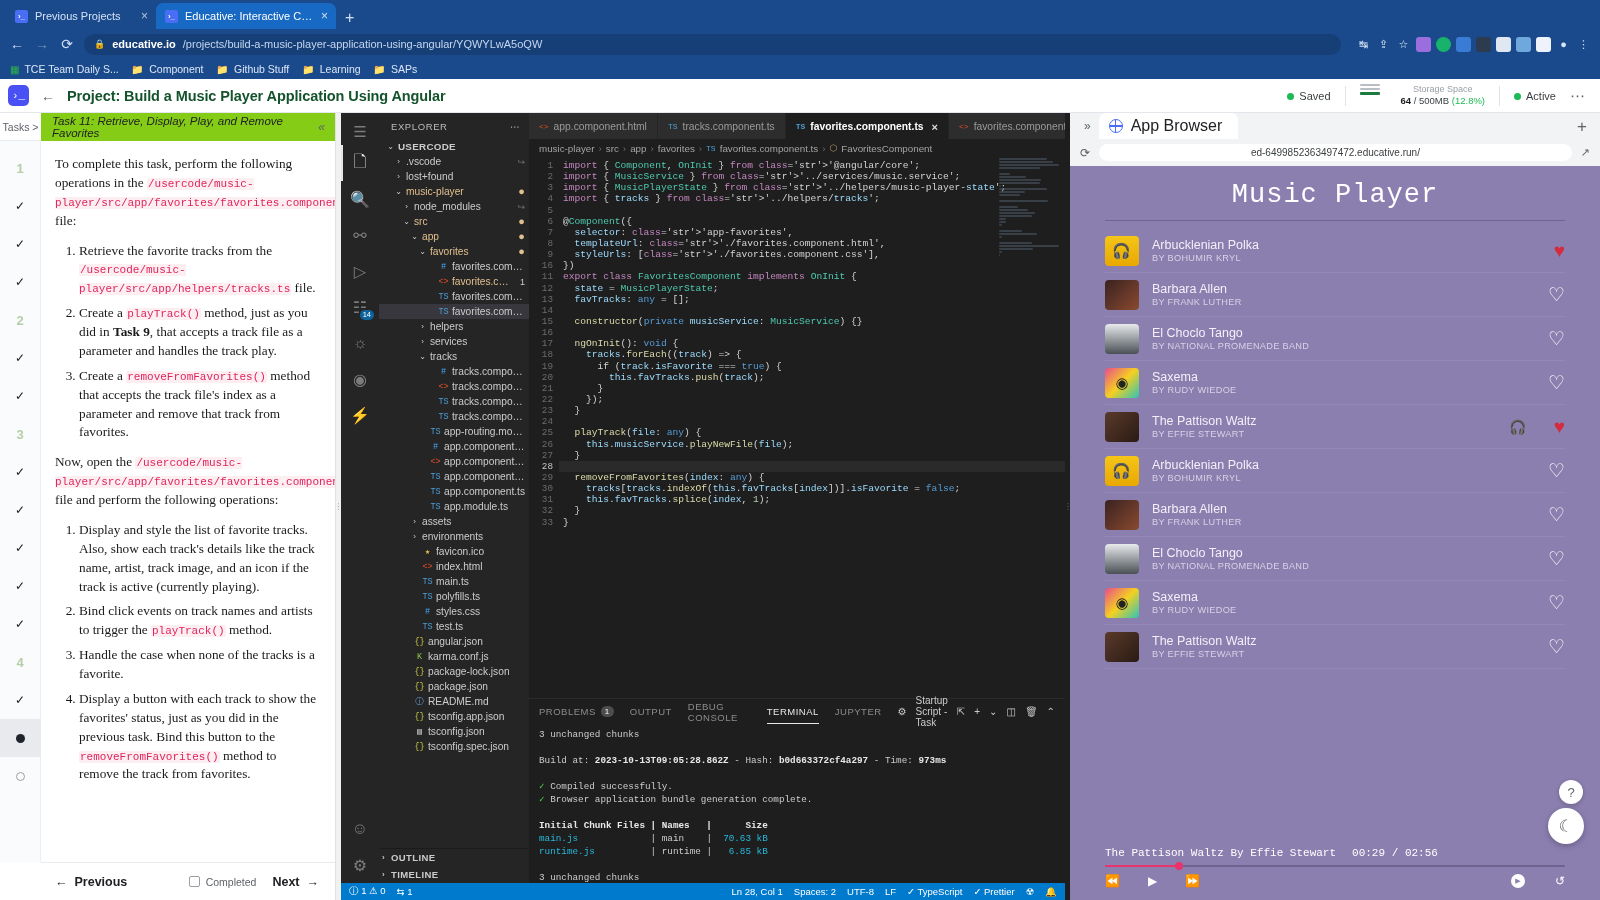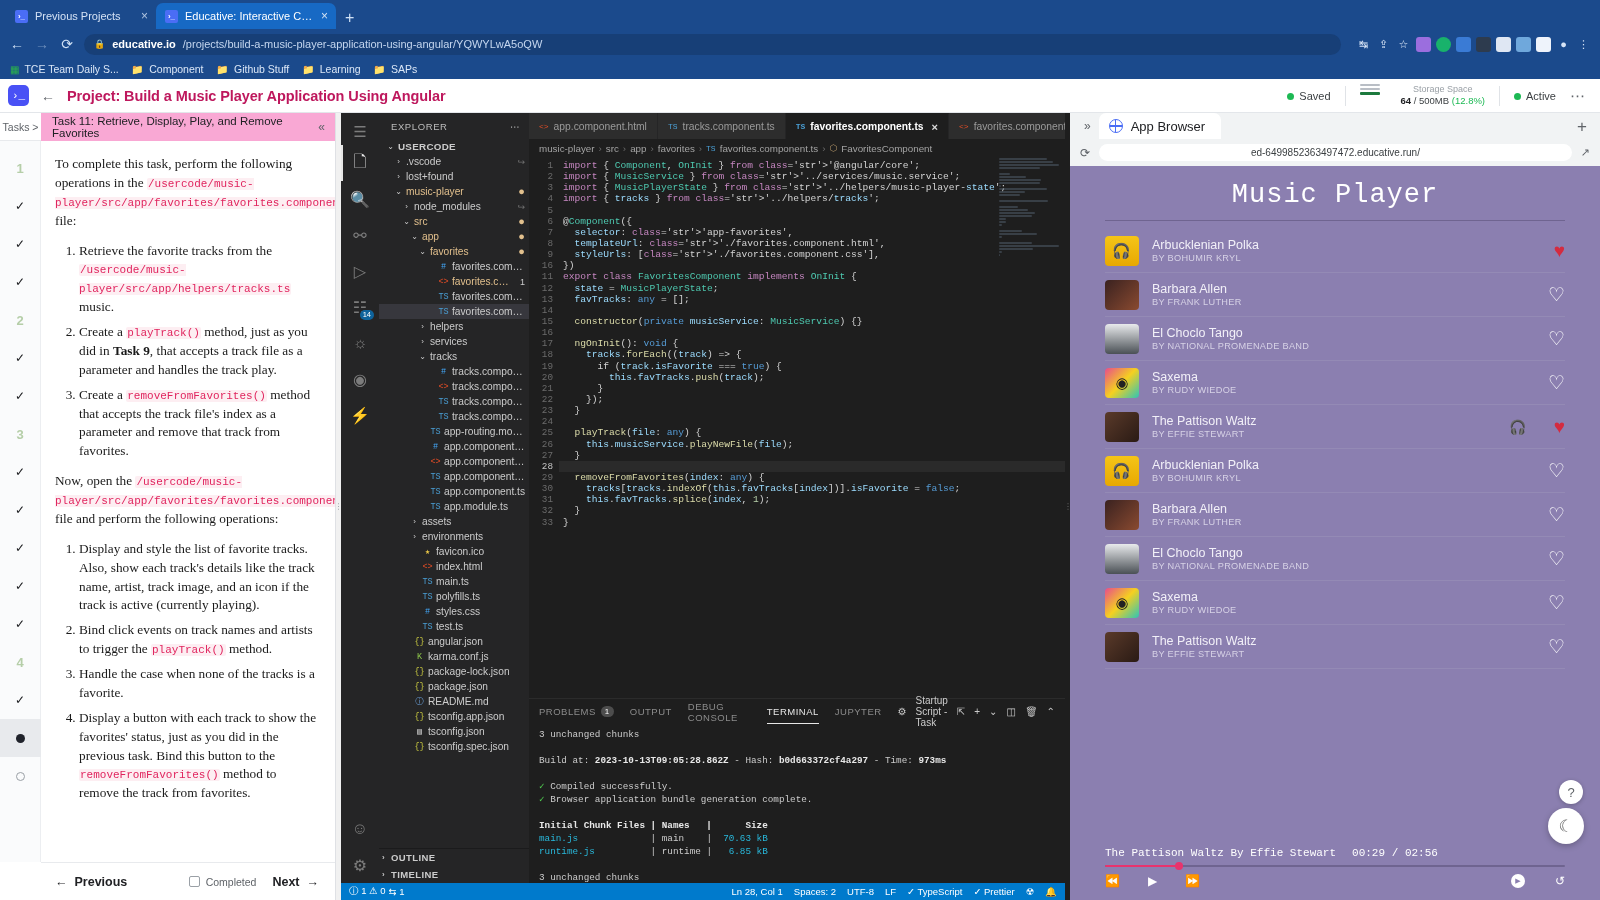--- a/index.html
+++ b/index.html
@@ -51,21 +51,21 @@
   .bm .bmico { font-size: 10px; }
 
   
   .edu-header {
     height: 34px; background: #ffffff; border-bottom: 1px solid #e3e6ea;
     display: flex; align-items: center; padding: 0 14px 0 8px; gap: 12px; flex: 0 0 auto;
   }
   .edu-logo { width: 21px; height: 21px; background: #4951f5; border-radius: 5px;
     color: #fff; font-size: 11px; display: flex; align-items: center; justify-content: center; font-family: "Liberation Mono", monospace; }
   .edu-back { color: #5f6368; font-size: 14px; }
-  .edu-title { font-size: 14.5px; color: #be185d; font-weight: bold; letter-spacing: -.1px; flex: 1; }
+  .edu-title { font-size: 14.5px; color: #14532d; font-weight: bold; letter-spacing: -.1px; flex: 1; }
   .hdr-right { display: flex; align-items: center; gap: 14px; font-size: 11px; color: #3c4043; }
   .dot-g { width: 7px; height: 7px; border-radius: 50%; background: #1db954; display: inline-block; margin-right: 5px; }
   .hdr-sep { width: 1px; height: 20px; background: #e0e3e7; }
   .storage { display: flex; align-items: flex-start; gap: 21px; }
   .storage-bars { width: 20px; }
   .storage-bars div { height: 2px; background: #b9bec5; margin-bottom: 2px; border-radius: 1px; }
   .storage-bars div.fill { background: #1c7a3e; height: 3px; }
   .storage-text { text-align: center; line-height: 1.25; }
   .storage-label { font-size: 9px; color: #9aa0a6; }
   .storage-val { font-size: 9.5px; color: #3c4043; }
@@ -74,23 +74,23 @@
   .kebab { font-size: 15px; color: #5f6368; letter-spacing: 1px; }
 
   
   .main { flex: 1; display: flex; min-height: 0; }
 
   
   .task-pane { width: 336px; background: #ffffff; display: flex; flex-direction: column; border-right: 1px solid #dfe1e5; }
   .task-topbar { height: 28px; display: flex; align-items: center; border-bottom: 1px solid #e8eaed; }
   .tasks-crumb { width: 41px; font-size: 10.5px; color: #5f6368; text-align: center; }
   .task-name-bar {
-    flex: 1; height: 28px; background: #f9a8d4; display: flex; align-items: center;
+    flex: 1; height: 28px; background: #84cc16; display: flex; align-items: center;
     justify-content: space-between; padding: 0 10px 0 11px;
-    font-size: 11.5px; color: #202124;
+    font-size: 11.5px; color: #202124; font-style: italic;
   }
   .collapse-ico { color: #5f6368; font-size: 12px; }
   .task-body { flex: 1; display: flex; min-height: 0; }
   .step-rail { width: 41px; background: #fafbfc; border-right: 1px solid #eceef1;
     display: flex; flex-direction: column; align-items: center; padding-top: 8px; gap: 0; }
   .step { height: 38px; width: 41px; display: flex; align-items: center; justify-content: center;
     font-size: 13px; color: #3c4043; }
   .step.num { font-weight: bold; font-size: 13px; }
   .step.check { color: #202124; font-size: 12px; }
   .step.current { background: #e8eaed; }
@@ -182,29 +182,29 @@
   .ptab.active { color: #e7e7e7; box-shadow: inset 0 -1px 0 #e7e7e7; }
   .ptab .cnt { background: #4d4d4d; color: #fff; border-radius: 8px; font-size: 8px; padding: 0 4px; line-height: 11px; }
   .panel-actions { margin-left: auto; display: flex; align-items: center; gap: 9px; color: #cccccc; font-size: 10px; }
   .term { flex: 1; padding: 4px 10px; font-family: "Liberation Mono", monospace; font-size: 9.3px;
     line-height: 13px; color: #cccccc; overflow: hidden; white-space: pre; }
   .term .b { color: #e8e8e8; font-weight: bold; }
   .term .ok { color: #4ec94e; }
   .term .cy { color: #29b8db; }
 
   .statusbar { height: 17px; background: #007acc; display: flex; align-items: center;
-    padding: 0 8px; color: #ffffff; font-size: 9.5px; gap: 3px; }
+    padding: 0 8px; color: #ffffff; font-size: 9.5px; gap: 11px; }
   .sb-right { margin-left: auto; display: flex; align-items: center; gap: 11px; }
 
   
   .appbrowser { width: 530px; background: #fff; display: flex; flex-direction: column; flex: 0 0 530px; }
   .ab-tabstrip { height: 26px; background: #f1f3f4; display: flex; align-items: center; padding-left: 6px; }
   .ab-chev { color: #5f6368; font-size: 12px; padding: 0 8px; }
   .ab-tab { height: 26px; background: #fff; display: flex; align-items: center; gap: 8px;
-    padding: 0 16px 0 10px; font-size: 13px; color: #202124; border-radius: 7px 7px 0 0; }
+    padding: 0 16px 0 10px; font-size: 16px; color: #202124; border-radius: 7px 7px 0 0; }
   .globe { width: 14px; height: 14px; border-radius: 50%; border: 1.4px solid #4a6df5;
     position: relative; display: inline-block; }
   .globe:before { content: ""; position: absolute; left: 0; top: 5.2px; width: 100%; height: 1.4px; background: #4a6df5; }
   .globe:after { content: ""; position: absolute; left: 5px; top: 0; width: 1.4px; height: 100%; background: #4a6df5; }
   .ab-plus { margin-left: auto; padding: 0 13px; font-size: 17px; color: #5f6368; line-height: 1; }
   .ab-urlrow { height: 27px; background: #f1f3f4; display: flex; align-items: center; gap: 9px; padding: 0 10px; }
   .ab-reload { color: #5f6368; font-size: 12px; }
   .ab-url { flex: 1; height: 17px; background: #fff; border-radius: 9px; display: flex;
     align-items: center; justify-content: center; font-size: 10px; color: #3c4043; }
   .ab-ext { color: #5f6368; font-size: 11px; }
@@ -366,21 +366,21 @@
             <div class="step current">
               <span class="dot-filled"></span>
             </div>
             <div class="step ">
               <span class="dot-empty"></span>
             </div>
           </div>
         <div class="task-content">
           <p><span>To complete this task, perform the following operations in the </span><code class="inline">/usercode/music-player/src/app/favorites/favorites.component.ts</code><span> file:</span></p>
           <ol>
-            <li><span>Retrieve the favorite tracks from the </span><code class="inline">/usercode/music-player/src/app/helpers/tracks.ts</code><span> music.</span></li>
+            <li><span>Retrieve the favorite tracks from the </span><code class="inline">/usercode/music-player/src/app/helpers/tracks.ts</code><span> file.</span></li>
             <li><span>Create a </span><code class="inline">playTrack()</code><span> method, just as you did in </span><b>Task 9</b><span>, that accepts a track file as a parameter and handles the track play.</span></li>
             <li><span>Create a </span><code class="inline">removeFromFavorites()</code><span> method that accepts the track file's index as a parameter and remove that track from favorites.</span></li>
           </ol>
           <p><span>Now, open the </span><code class="inline">/usercode/music-player/src/app/favorites/favorites.component.html</code><span> file and perform the following operations:</span></p>
           <ol>
             <li><span>Display and style the list of favorite tracks. Also, show each track's details like the track name, artist, track image, and an icon if the track is active (currently playing).</span></li>
             <li><span>Bind click events on track names and artists to trigger the </span><code class="inline">playTrack()</code><span> method.</span></li>
             <li><span>Handle the case when none of the tracks is a favorite.</span></li>
             <li><span>Display a button with each track to show the favorites' status, just as you did in the previous task. Bind this button to the </span><code class="inline">removeFromFavorites()</code><span> method to remove the track from favorites.</span></li>
           </ol>

